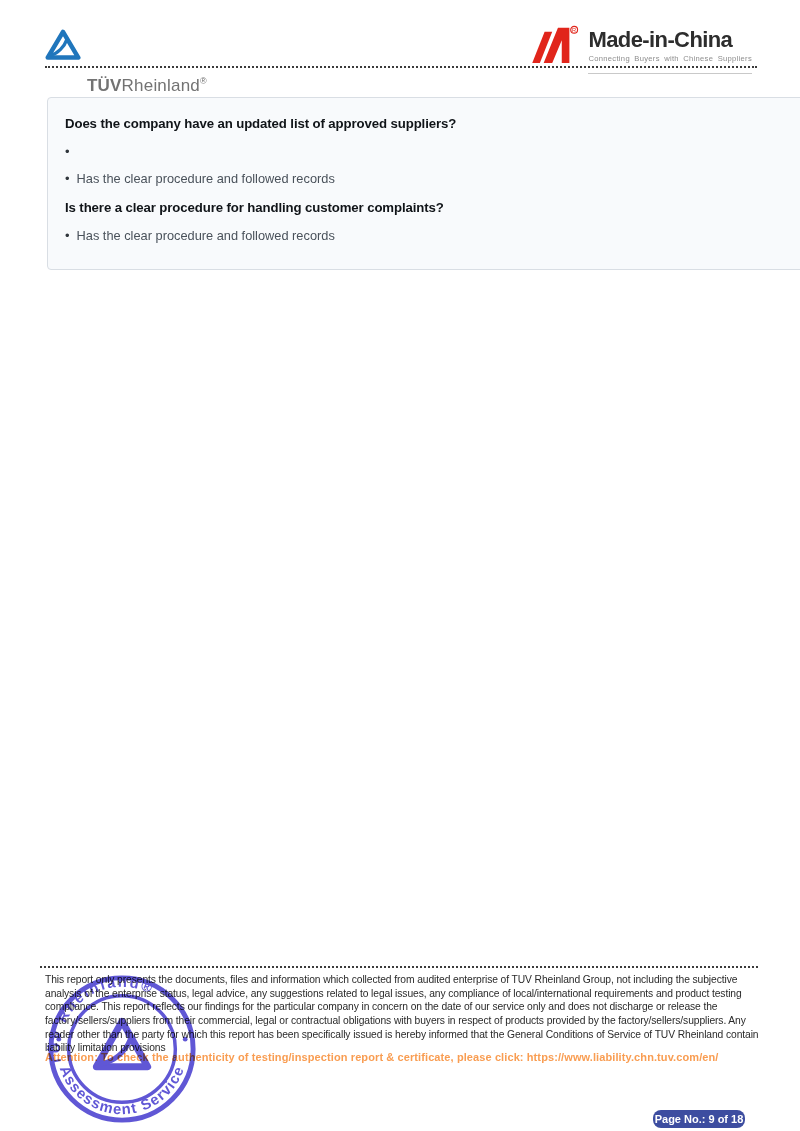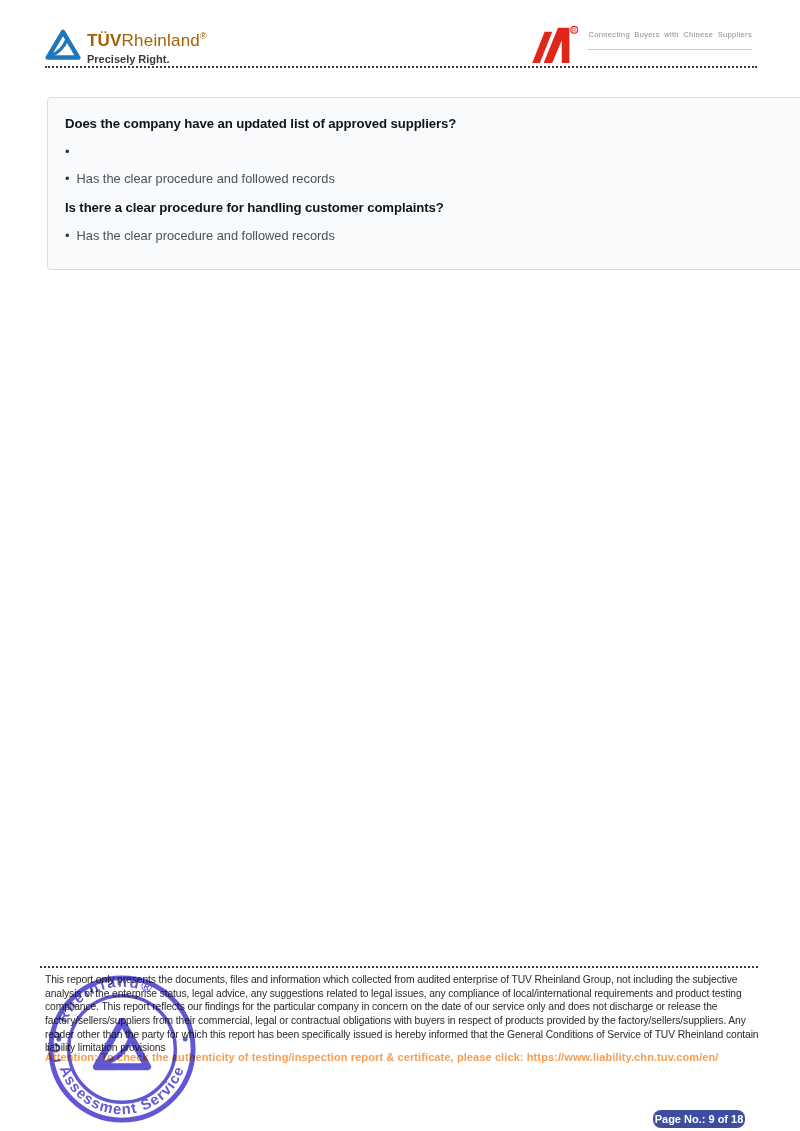--- a/index.html
+++ b/index.html
@@ -6,21 +6,21 @@
   html,body { background:#ffffff; }
   .page {
     position:relative; width:800px; height:1131px; background:#ffffff;
     font-family:"Liberation Sans", sans-serif; overflow:hidden;
   }
 
   
   .header-left { position:absolute; left:45px; top:26px; display:flex; align-items:flex-start; }
   .tuv-tri { width:36px; height:34px; margin-right:6px; margin-top:2px; }
   .tuv-textcol { display:flex; flex-direction:column; }
-  .tuv-brand { font-size:17px; color:#a16207; letter-spacing:0.2px; line-height:20px; }
+  .tuv-brand { font-size:17px; color:#737373; letter-spacing:0.2px; line-height:20px;margin-top:45px; }
   .tuv-brand .bold { font-weight:bold; }
   .tuv-brand sup { font-size:9px; }
   .tuv-tagline { font-size:11px; color:#3a3a3a; margin-top:2px;font-weight:bold; }
 
   .header-right { position:absolute; right:48px; top:25px; display:flex; align-items:flex-start; }
   .mic-m { width:54px; height:40px; margin-right:4px; }
   .mic-textcol { display:flex; flex-direction:column; margin-top:3px; }
   .mic-brand { font-size:22px; font-weight:bold; color:#2d2d2d; letter-spacing:-0.6px; line-height:24px; }
   .mic-tagline { font-size:7.6px; color:#8d8d8d; letter-spacing:0.3px; word-spacing:2px; margin-top:2px; border-bottom:1px solid #c9c9c9; padding-bottom:10px; }
 
@@ -84,20 +84,21 @@
   </div>
 
   <div class="header-right">
     <svg class="mic-m" viewBox="0 0 54 42">
       <polygon points="1,40 14,7 22,7 9,40" fill="#e1251b"></polygon>
       <polygon points="13,40 28,3 40,3 40,40 32,40 32,16 22,40" fill="#e1251b"></polygon>
       <circle cx="45" cy="5" r="3.6" fill="none" stroke="#e1251b" stroke-width="1.2"></circle>
       <text x="45" y="7.4" font-size="6" text-anchor="middle" fill="#e1251b">R</text>
     </svg>
     <div class="mic-textcol">
+      <div class="mic-brand">Made-in-China</div>
       <div class="mic-tagline">Connecting Buyers with Chinese Suppliers</div>
     </div>
   </div>
 
   <div class="sep sep-top"></div>
 
   <div class="qa-panel">
 
     <div class="qa-q">Does the company have an updated list of approved suppliers?</div>
     <div class="qa-a">

